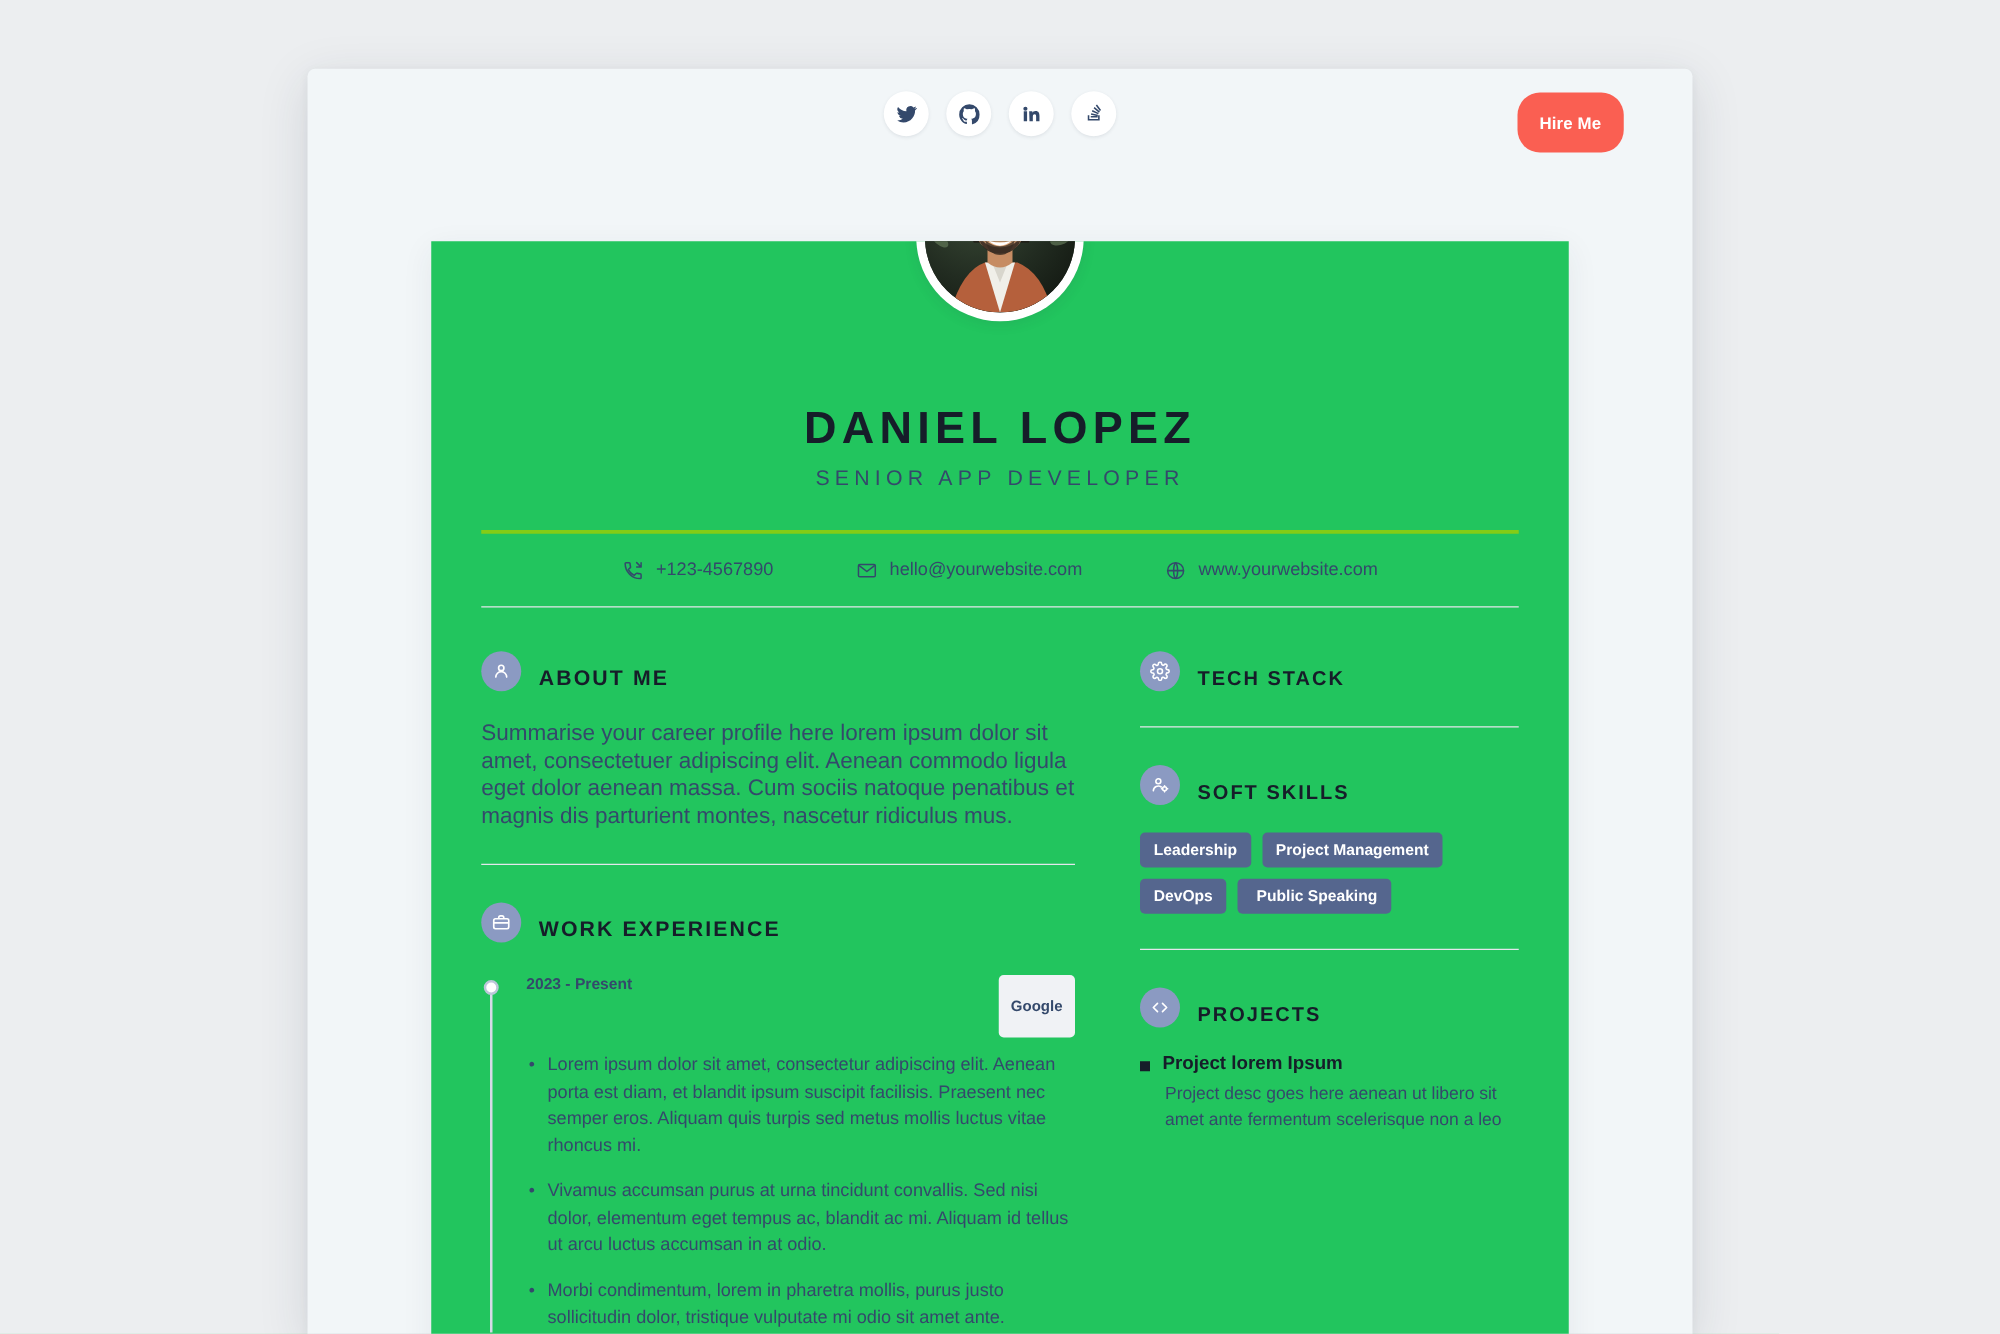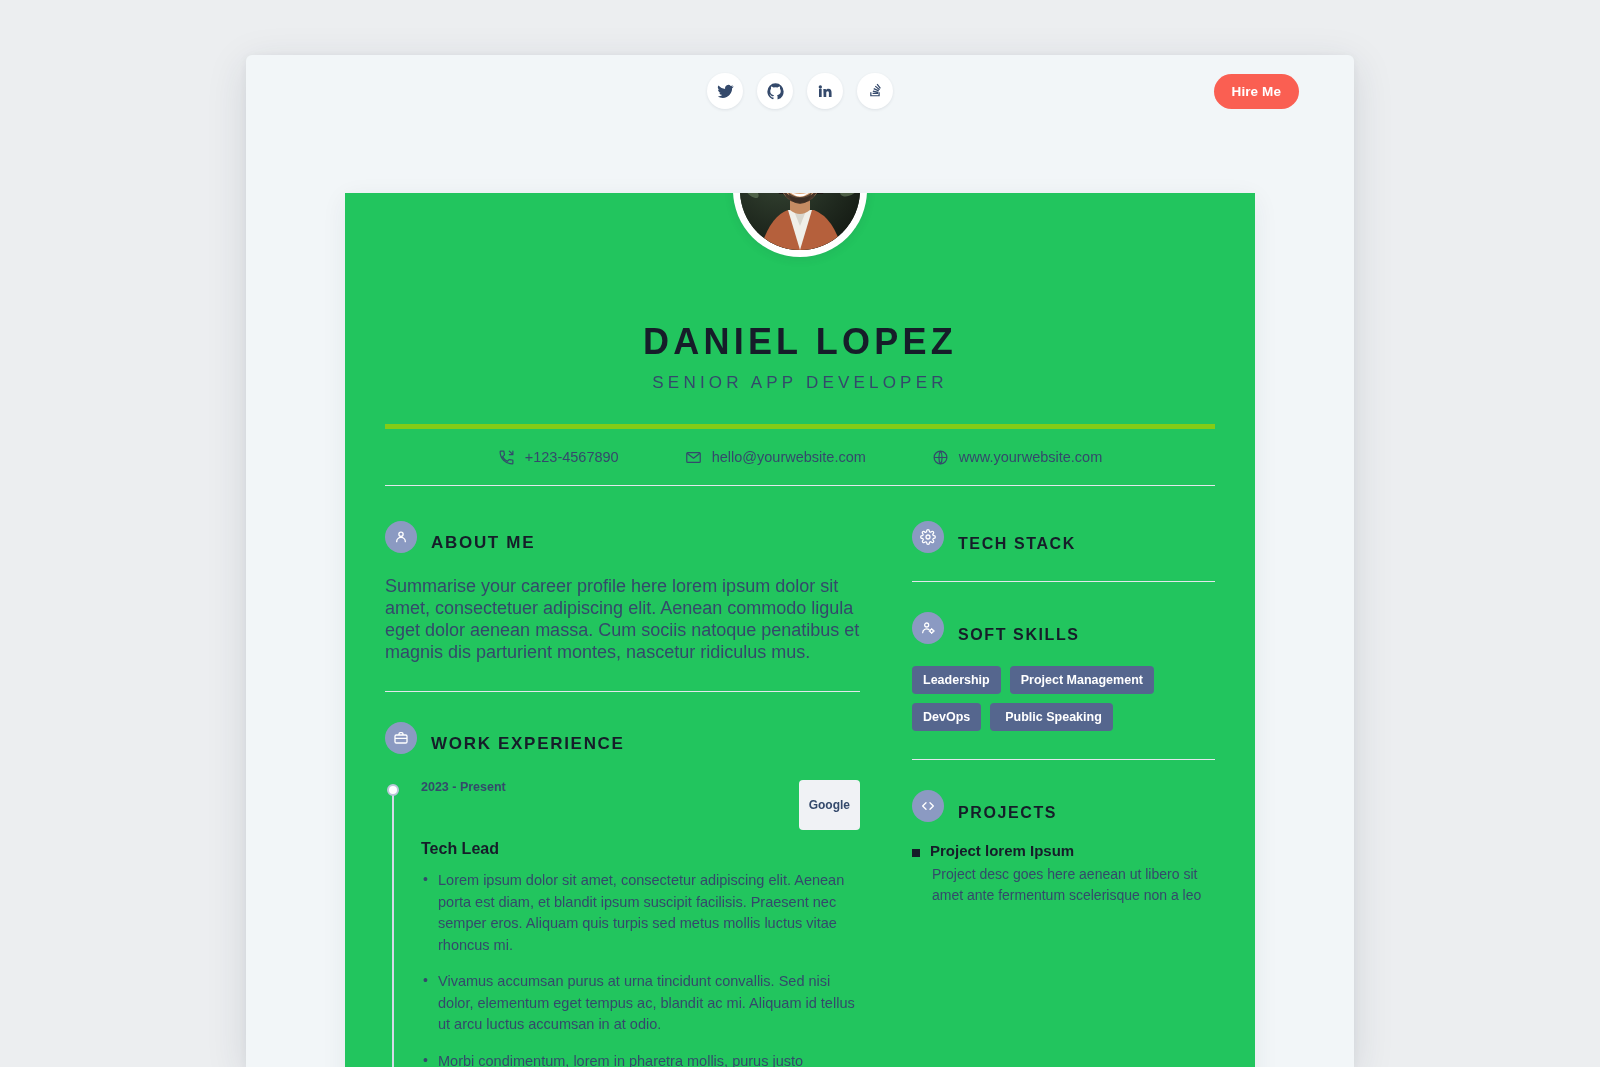--- a/index.html
+++ b/index.html
@@ -38,21 +38,21 @@
     display: flex; align-items: center; justify-content: center;
     color: #34496b;
     cursor: pointer;
   }
   .social-btn svg { display: block; }
 
   #hire-me-button {
     position: absolute; right: 55px; top: 19px;
     background: #fa5f52; color: #ffffff;
     border: none; border-radius: 18px;
-    padding: 0 18px; height: 35px;
+    padding: 0 18px; height: 48px;
     font-size: 13.5px; font-weight: bold;
     font-family: "Liberation Sans", sans-serif;
     cursor: pointer;
     letter-spacing: .1px;
   }
 
   
   #resume-card {
     position: absolute;
     left: 99px; top: 138px;
@@ -86,21 +86,21 @@
   #person-role {
     margin-top: 10px;
     font-size: 17px; letter-spacing: 4.2px;
     color: #34496b;
   }
 
   
   #contact-strip {
     position: absolute; left: 40px; top: 231px;
     width: 830px; height: 62px;
-    border-top: 5px solid #84cc16;
+    border-top: 3px solid #84cc16;
     border-bottom: 1px solid #e3e7ec;
     display: flex; align-items: center; justify-content: center;
     gap: 66px;
   }
   .contact-item { display: flex; align-items: center; gap: 10px; }
   .contact-item .ctext { font-size: 14.5px; color: #34496b; }
   .contact-item svg { display:block; color:#34496b; }
 
   
   #body-cols {
@@ -364,21 +364,20 @@
 
           <div id="timeline">
             <div id="timeline-line"></div>
             <div id="timeline-dot"></div>
 
             <div class="job">
               <div class="job-top">
                 <span class="job-date">2023 - Present</span>
                 <span class="job-company">Google</span>
               </div>
-              <div class="job-title">Tech Lead</div>
               <ul class="job-bullets">
                 <li>Lorem ipsum dolor sit amet, consectetur adipiscing elit. Aenean porta est diam, et blandit ipsum suscipit facilisis. Praesent nec semper eros. Aliquam quis turpis sed metus mollis luctus vitae rhoncus mi.</li>
                 <li>Vivamus accumsan purus at urna tincidunt convallis. Sed nisi dolor, elementum eget tempus ac, blandit ac mi. Aliquam id tellus ut arcu luctus accumsan in at odio.</li>
                 <li>Morbi condimentum, lorem in pharetra mollis, purus justo sollicitudin dolor, tristique vulputate mi odio sit amet ante.</li>
 
               </ul>
             </div>
           </div>
         </section>
       </div>

